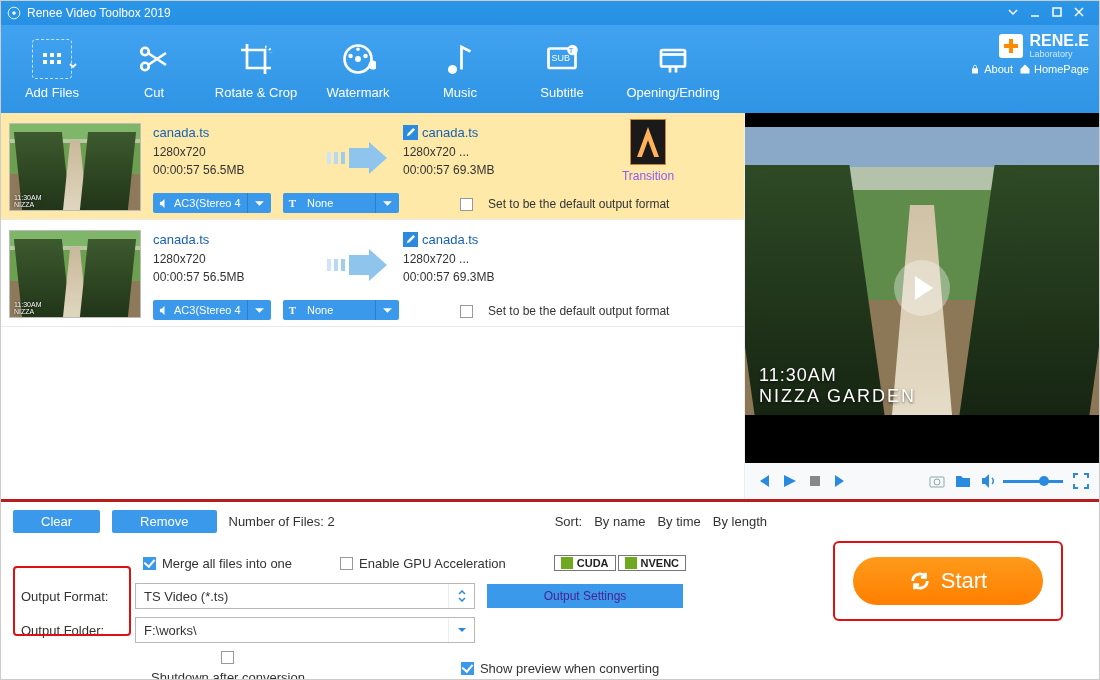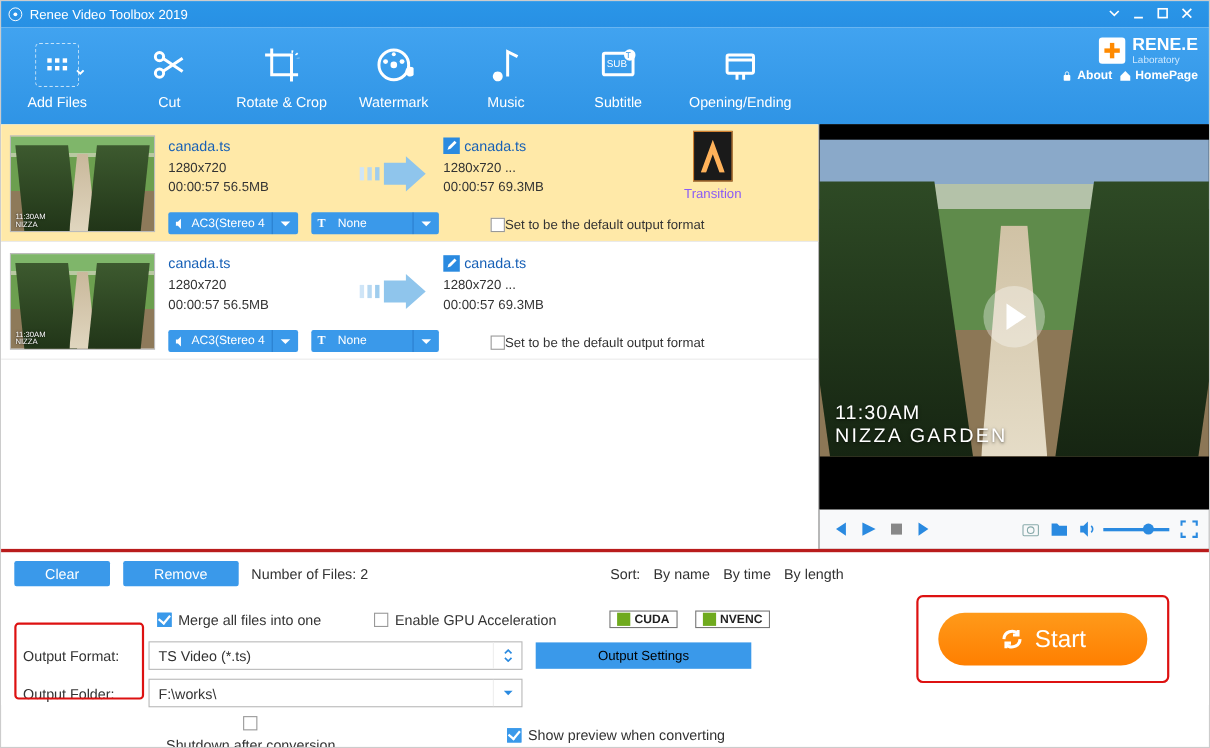--- a/index.html
+++ b/index.html
@@ -18,21 +18,21 @@
 .toolbar .addfiles .dots span{width:4px;height:4px;background:#fff;}
 .brand{position:absolute;right:10px;top:8px;display:flex;flex-direction:column;align-items:flex-end;color:#fff;font-size:11px;}
 .brand .logo{display:flex;align-items:center;gap:6px;}
 .brand .logo .cross{width:24px;height:24px;background:#fff;border-radius:3px;position:relative;}
 .brand .logo .cross:before,.brand .logo .cross:after{content:"";position:absolute;background:#ff8a00;}
 .brand .logo .cross:before{left:10px;top:5px;width:4px;height:14px;}
 .brand .logo .cross:after{left:5px;top:10px;width:14px;height:4px;}
 .brand .txt{font-size:16px;font-weight:bold;line-height:1;}
 .brand .sub{font-size:9px;color:#cde8ff;}
 .brand .links{display:flex;gap:6px;margin-top:4px;}
-.brand .links a{color:#fff;text-decoration:none;display:flex;align-items:center;gap:3px;font-weight:bold;}
+.brand .links a{color:#fff;text-decoration:none;display:flex;align-items:center;gap:3px;}
 .brand .links svg{width:12px;height:12px;fill:#fff;}
 .content{display:flex;height:calc(100% - 112px - 180px);}
 .filelist{flex:1;overflow:auto;background:#fff;}
 .row{display:flex;padding:10px 8px 8px 8px;border-bottom:1px solid #eaeaea;font-size:12px;color:#333;position:relative;}
 .row.sel{background:#ffe9a8;}
 .thumb{width:132px;height:88px;border:1px solid #bbb;background:linear-gradient(#7fb66a 0 18%,#b8c9a1 18% 22%,#6c9f4f 22% 58%,#8e7a5a 58% 100%);position:relative;margin-right:12px;flex-shrink:0;}
 .thumb:before,.thumb:after{content:"";position:absolute;bottom:0;width:48px;height:78px;background:linear-gradient(#3d5a2f,#213518);}
 .thumb:before{left:8px;transform:skewX(6deg);}
 .thumb:after{right:8px;transform:skewX(-6deg);}
 .thumb .path{position:absolute;left:50%;bottom:0;transform:translateX(-50%);width:24px;height:70px;background:linear-gradient(#c9b89b,#e0d6bf);clip-path:polygon(30% 0,70% 0,100% 100%,0 100%);}
@@ -46,21 +46,21 @@
 .out .hdr .pe{width:15px;height:15px;background:#2a8ae0;fill:#fff;display:flex;align-items:center;justify-content:center;}
 .out .hdr .pe svg{width:11px;height:11px;}
 .trn{width:70px;text-align:center;font-size:12px;color:#8b5cf6;margin-top:-4px;}
 .trn .tic{width:36px;height:46px;margin:0 auto 4px;background:#1a1a1a;border:1px solid #d08030;position:relative;display:flex;align-items:center;justify-content:center;}
 .trn .tic .a{width:22px;height:30px;background:#ffb25a;clip-path:polygon(50% 0,100% 100%,78% 100%,50% 44%,22% 100%,0 100%);}
 .row .ctrls{position:absolute;left:152px;bottom:6px;display:flex;gap:12px;align-items:center;}
 .pill{height:20px;background:#3a99ea;color:#fff;font-size:11px;display:flex;align-items:center;border-radius:2px;overflow:hidden;cursor:pointer;}
 .pill .seg{padding:0 6px;display:flex;align-items:center;gap:4px;height:100%;}
 .pill .seg+.seg{border-left:1px solid #2a7fce;}
 .pill svg{width:11px;height:11px;fill:#fff;}
-.row .def{position:absolute;left:445px;bottom:8px;display:flex;align-items:flex-end;gap:0;font-size:12px;color:#333;}
+.row .def{position:absolute;left:459px;bottom:8px;display:flex;align-items:flex-end;gap:15px;font-size:12px;color:#333;}
 .cb{width:13px;height:13px;border:1px solid #999;background:#fff;cursor:pointer;}
 .cb.on{background:#3a99ea;border-color:#3a99ea;position:relative;}
 .cb.on:after{content:"";position:absolute;left:2px;top:-1px;width:5px;height:8px;border:solid #fff;border-width:0 2px 2px 0;transform:rotate(40deg);}
 .preview{width:355px;background:#000;display:flex;flex-direction:column;border-left:1px solid #eee;}
 .vp{flex:1;position:relative;overflow:hidden;background:#000;}
 .vpimg{position:absolute;inset:14px 0 48px 0;background:linear-gradient(#8aa9c9 0 14%,#b4c2a9 14% 22%,#5f8b4b 22% 60%,#8c7756 60% 100%);}
 .vpimg:before,.vpimg:after{content:"";position:absolute;bottom:0;width:130px;height:250px;background:linear-gradient(#2e4a25,#162512);}
 .vpimg:before{left:-8px;transform:skewX(8deg);}
 .vpimg:after{right:-8px;transform:skewX(-8deg);}
 .vpimg .walk{position:absolute;left:50%;bottom:0;transform:translateX(-50%);width:60px;height:210px;background:linear-gradient(#d0c2a5,#e5dcc7);clip-path:polygon(30% 0,70% 0,100% 100%,0 100%);}
@@ -75,29 +75,29 @@
 .pctrls .vol{display:flex;align-items:center;gap:6px;}
 .pctrls .volbar{width:60px;height:3px;background:#2a8ae0;position:relative;}
 .pctrls .volbar:after{content:"";position:absolute;right:14px;top:-4px;width:10px;height:10px;background:#2a8ae0;border-radius:50%;}
 .bottom{height:142px;background:#fff;border-top:3px solid #b91c1c;padding:8px 12px 6px 12px;position:relative;font-size:13px;}
 .brow1{display:flex;align-items:center;gap:12px;margin-bottom:22px;}
 .btn{background:#3a99ea;color:#fff;border:none;padding:4px 28px;font-size:13px;cursor:pointer;border-radius:2px;}
 .brow1 .cnt{color:#333;}
 .brow1 .sort{margin-left:auto;display:flex;gap:12px;color:#333;margin-right:320px;}
 .brow2{display:flex;align-items:center;gap:48px;padding-left:130px;margin-bottom:12px;}
 .chk{display:flex;align-items:center;gap:6px;color:#333;}
-.badges{display:flex;gap:16px;}
+.badges{display:flex;gap:2px;}
 .badge{border:1px solid #777;padding:1px 6px;font-size:11px;display:flex;align-items:center;gap:4px;color:#222;font-weight:bold;}
 .badge .g{width:12px;height:12px;background:#6faa1e;}
 .fr{display:flex;align-items:center;gap:12px;margin-bottom:8px;}
 .fr label{width:110px;text-align:left;color:#333;padding-left:8px;}
 .combo{flex:0 0 340px;height:26px;border:1px solid #b8b8b8;display:flex;align-items:center;padding-left:8px;color:#333;background:#fff;position:relative;}
 .combo .dd{position:absolute;right:0;top:0;width:26px;height:100%;display:flex;align-items:center;justify-content:center;border-left:1px solid #eee;}
 .combo .dd svg{width:12px;height:12px;fill:#2a8ae0;}
-.bbtn{background:#3a99ea;color:#000000;font-size:12px;padding:5px 0;text-align:center;cursor:pointer;}
+.bbtn{background:#3a99ea;color:#4c1d95;font-size:12px;padding:5px 0;text-align:center;cursor:pointer;}
 .bsplit{display:flex;gap:2px;flex:0 0 196px;}
 .bsplit .bbtn{flex:1;}
 .lf{position:absolute;left:12px;top:64px;width:118px;height:70px;border:2px solid #d11;border-radius:4px;pointer-events:none;}
 .startwrap{position:absolute;right:36px;bottom:20px;width:230px;height:80px;border:2px solid #d11;border-radius:6px;display:flex;align-items:center;justify-content:center;}
 .start{width:190px;height:48px;background:linear-gradient(#ff9a1a,#ff7f00);border-radius:24px;color:#fff;font-size:22px;display:flex;align-items:center;justify-content:center;gap:10px;cursor:pointer;}
 .start svg{width:22px;height:22px;fill:none;stroke:#fff;stroke-width:3;}
 .brow3{display:flex;gap:36px;padding-left:138px;margin-top:4px;}
 .brow3 .chk:first-child{margin-right:120px;flex-direction:column;}
 </style>
 </head>

